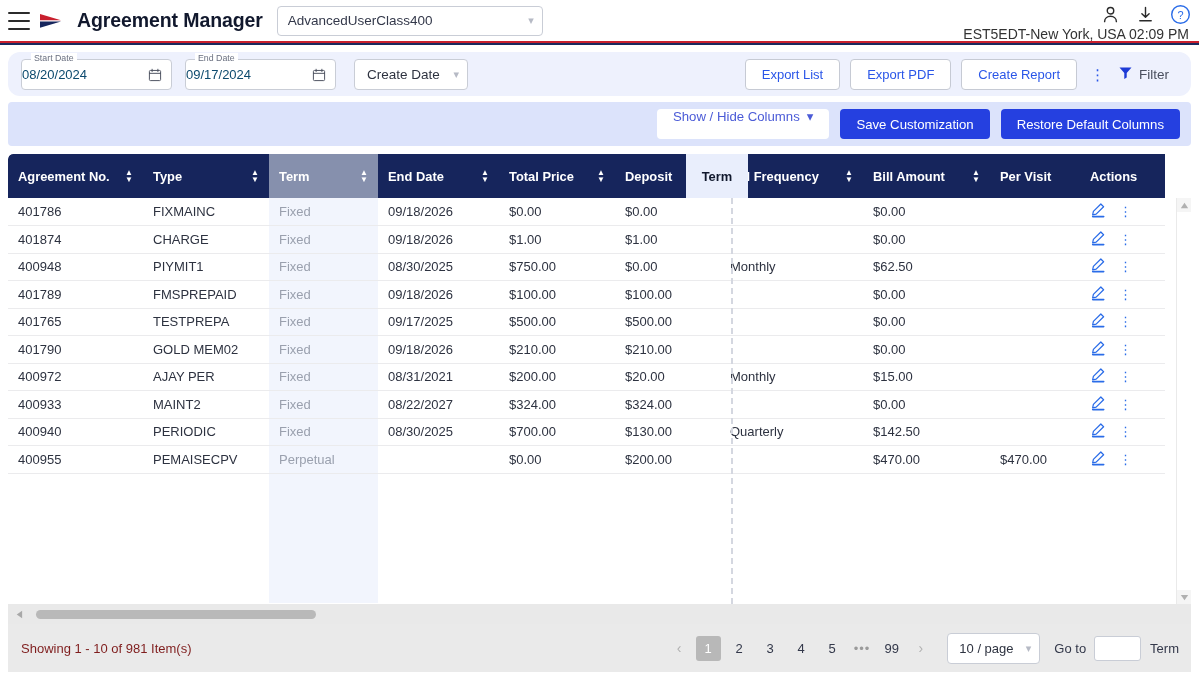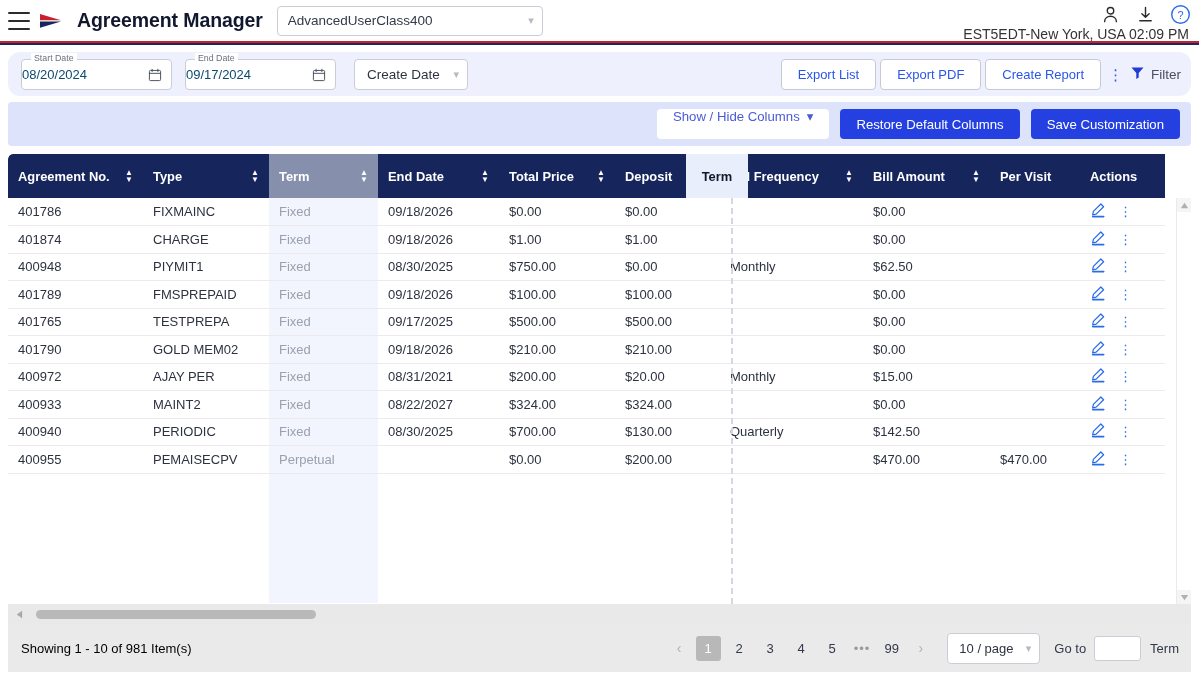--- a/index.html
+++ b/index.html
@@ -66,21 +66,21 @@
     font-size: 8.8px; color: #6a7080;
   }
   .date-field .fval { font-size: 13px; color: #0c4a6e; }
   .cal-ico { position: absolute; right: 9px; top: 8px; }
   .sel-box {
     height: 31px; min-width: 114px; margin-left: 18px;
     border: 1px solid #c9cdd6; border-radius: 4px; background: #fff;
     display: flex; align-items: center; justify-content: space-between;
     padding: 0 8px 0 12px; font-size: 13.5px; color: #2e3340;
   }
-  .fbtns { position: absolute; right: 10px; display: flex; align-items: center; gap: 4px; }
+  .fbtns { position: absolute; right: 22px; display: flex; align-items: center; gap: 10px; }
   .obtn {
     height: 31px; border: 1px solid #c6cad4; border-radius: 4px;
     background: #fff; color: #2a56e8; font-size: 13px;
     display: flex; align-items: center; justify-content: center;
     padding: 0 16px; cursor: pointer; white-space: nowrap;
   }
   .kebab { color: #2a56e8; font-size: 15px; letter-spacing: 0; line-height: 1; cursor: pointer; padding: 0 3px; }
   .filter-link { display: flex; align-items: center; gap: 6px; color: #4a4f5e; font-size: 13.5px; cursor: pointer; }
 
   
@@ -165,21 +165,21 @@
     position: absolute; left: 10px; top: 0; width: 280px; height: 9px;
     background: #b9b9b9; border-radius: 5px;
   }
 
   
   .footer {
     margin: 0 8px 0 8px; width: 1183px; height: 48px;
     background: #eaeaea;
     display: flex; align-items: center; position: relative;
   }
-  .showing { font-size: 13px; color: #000000; padding-left: 13px; }
+  .showing { font-size: 13px; color: #7f1d1d; padding-left: 13px; }
   .pager { position: absolute; right: 12px; display: flex; align-items: center; gap: 0; }
   .pg-arrow { width: 27px; height: 27px; display: flex; align-items: center; justify-content: center; color: #b1b1b1; font-size: 14px; cursor: pointer; }
   .pg-num {
     min-width: 25px; height: 25px; display: flex; align-items: center; justify-content: center;
     font-size: 13px; color: #33384a; cursor: pointer; border-radius: 3px; margin: 0 3px;
   }
   .pg-num.active { background: #b8b8b8; color: #fff; }
   .pg-ell { color: #9a9a9a; font-size: 13px; letter-spacing: 1px; margin: 0 6px; }
   .pgsize {
     width: 93px; height: 31px; margin-left: 13px;
@@ -282,22 +282,22 @@
       <span>Filter</span>
     </div>
   </div>
 </div>
 
 <div class="custbar">
   <div class="ghost-btn">
     <span>Show / Hide Columns</span>
     <span>▾</span>
   </div>
+  <div class="pbtn">Save Customization</div>
   <div class="pbtn">Restore Default Columns</div>
-  <div class="pbtn">Save Customization</div>
 </div>
 
 <div class="table-wrap">
   <table>
     <colgroup id="colgroup">
         <col style="width: 135px;">
         <col style="width: 126px;">
         <col style="width: 109px;">
         <col style="width: 121px;">
         <col style="width: 116px;">

